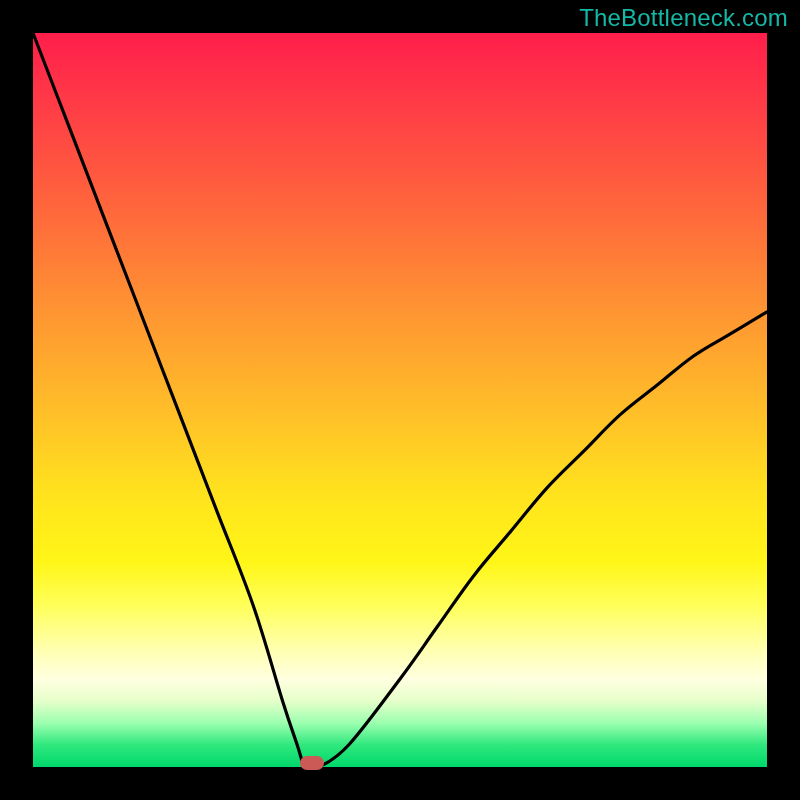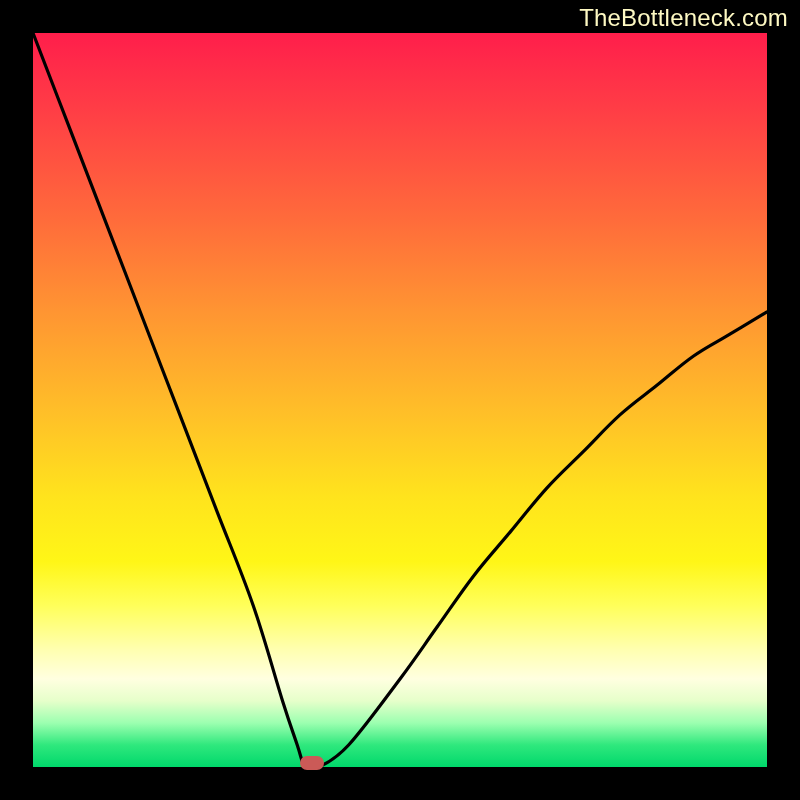--- a/index.html
+++ b/index.html
@@ -14,21 +14,21 @@
   .frame {
     position: relative;
     width: 800px;
     height: 800px;
     background: #000;
   }
   .watermark {
     position: absolute;
     top: 4px;
     right: 12px;
-    color: #fef9c3;
+    color: #14b8a6;
     font-size: 24px;
     font-weight: 500;
     letter-spacing: 0.2px;
     z-index: 5;
   }
   .plot {
     position: absolute;
     left: 33px;
     top: 33px;
     width: 734px;

